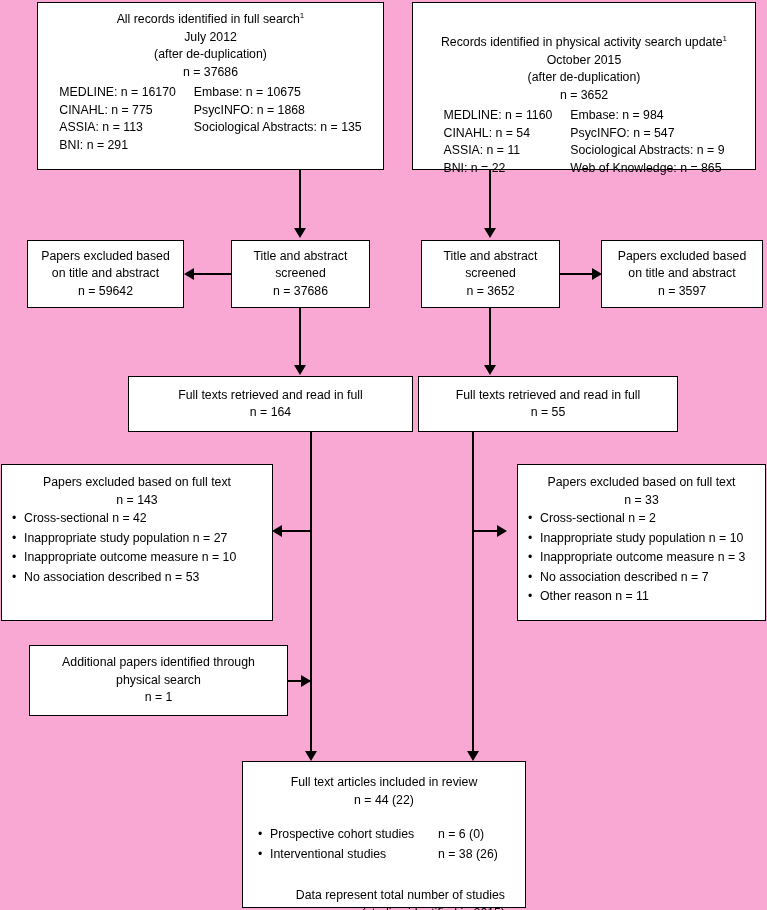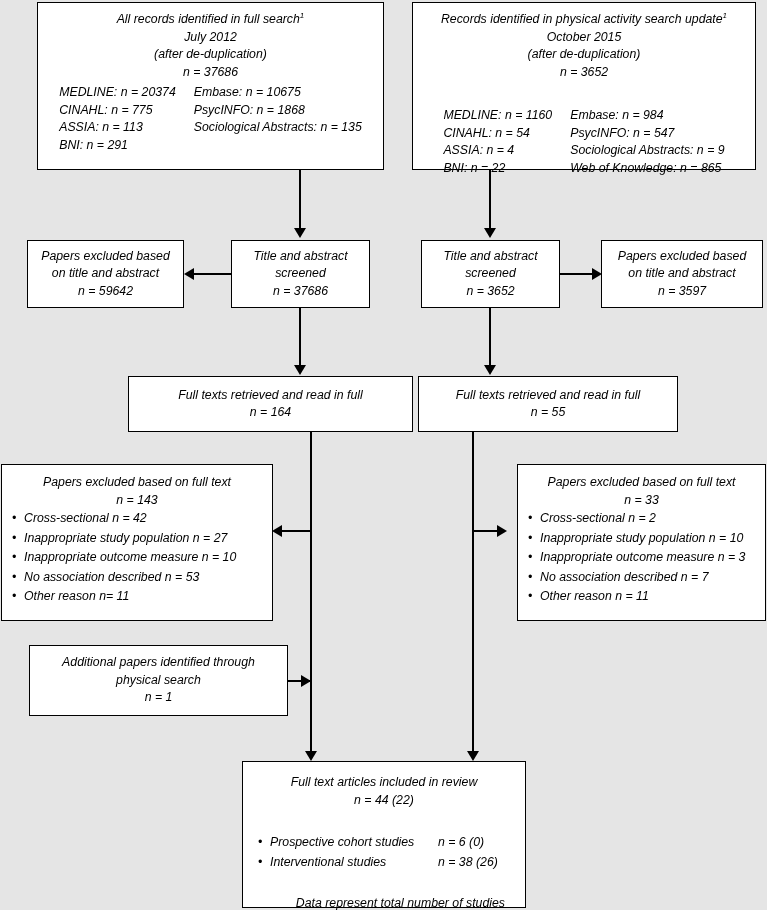--- a/index.html
+++ b/index.html
@@ -9,23 +9,22 @@
     background: #ffffff;
   }
   body {
     font-family: "Liberation Sans", sans-serif;
     color: #000000;
   }
   #diagram {
     position: relative;
     width: 767px;
     height: 910px;
-    background: #e5e5e5;
+    background: #f9a8d4;
     overflow: hidden;
-    font-style: italic;
   }
   .box {
     position: absolute;
     box-sizing: border-box;
     border: 1.6px solid #000000;
     background: #ffffff;
     font-size: 12.3px;
     line-height: 17.5px;
     z-index: 3;
   }
@@ -179,47 +178,47 @@
     <div class="pad-c" style="justify-content:flex-start; padding-top:8px;">
       <div class="hdr-block">
         <div>
           <span>All records identified in full search</span><span class="sup">1</span>
         </div>
         <div>July 2012</div>
         <div>(after de-duplication)</div>
         <div>n = 37686</div>
       </div>
       <div class="db-grid">
-        <div class="cell">MEDLINE: n = 20374</div>
+        <div class="cell">MEDLINE: n = 16170</div>
         <div class="cell">Embase: n = 10675</div>
         <div class="cell">CINAHL: n = 775</div>
         <div class="cell">PsycINFO: n = 1868</div>
         <div class="cell">ASSIA: n = 113</div>
         <div class="cell">Sociological Abstracts: n = 135</div>
         <div class="cell">BNI: n = 291</div>
       </div>
     </div>
   </div>
 
   <div class="box" style="left:412px; top:2px; width:344px; height:168px;">
-    <div class="pad-c" style="justify-content:space-between; padding-top:8px;">
+    <div class="pad-c" style="justify-content:flex-end; padding-top:8px;">
       <div class="hdr-block">
         <div>
           <span>Records identified in physical activity search update</span><span class="sup">1</span>
         </div>
         <div>October 2015</div>
         <div>(after de-duplication)</div>
         <div>n = 3652</div>
       </div>
       <div class="db-grid">
         <div class="cell">MEDLINE: n = 1160</div>
         <div class="cell">Embase: n = 984</div>
         <div class="cell">CINAHL: n = 54</div>
         <div class="cell">PsycINFO: n = 547</div>
-        <div class="cell">ASSIA: n = 4</div>
+        <div class="cell">ASSIA: n = 11</div>
         <div class="cell">Sociological Abstracts: n = 9</div>
         <div class="cell">BNI: n = 22</div>
         <div class="cell">Web of Knowledge: n = 865</div>
       </div>
     </div>
   </div>
 
   <div class="box" style="left:27px; top:240px; width:157px; height:68px;">
     <div class="pad-c">
       <div>Papers excluded based</div>
@@ -268,21 +267,20 @@
 
   <div class="box" style="left:1px; top:464px; width:272px; height:157px;">
     <div class="excl-inner">
       <div class="excl-head">Papers excluded based on full text</div>
       <div class="excl-head">n = 143</div>
       <ul class="blist excl-list">
         <li>Cross-sectional n = 42</li>
         <li>Inappropriate study population n = 27</li>
         <li>Inappropriate outcome measure n = 10</li>
         <li>No association described n = 53</li>
-        <li>Other reason n= 11</li>
       </ul>
     </div>
   </div>
 
   <div class="box" style="left:517px; top:464px; width:249px; height:157px;">
     <div class="excl-inner">
       <div class="excl-head">Papers excluded based on full text</div>
       <div class="excl-head">n = 33</div>
       <ul class="blist excl-list">
         <li>Cross-sectional n = 2</li>
@@ -299,21 +297,21 @@
       <div>Additional papers identified through</div>
       <div>physical search</div>
       <div>n = 1</div>
     </div>
   </div>
 
   <div class="box" style="left:242px; top:761px; width:284px; height:147px;">
     <div class="final-inner">
       <div class="ctr">Full text articles included in review</div>
       <div class="ctr">n = 44 (22)</div>
-      <ul class="blist final-rows" style="margin-top:24px;">
+      <ul class="blist final-rows" style="margin-top:16px;">
         <li>
           <span class="lbl">Prospective cohort studies</span>
             <span class="val">n =  6   (0)</span>
         </li>
         <li>
           <span class="lbl">Interventional studies</span>
             <span class="val">n = 38 (26)</span>
         </li>
       </ul>
       <div class="final-note">

